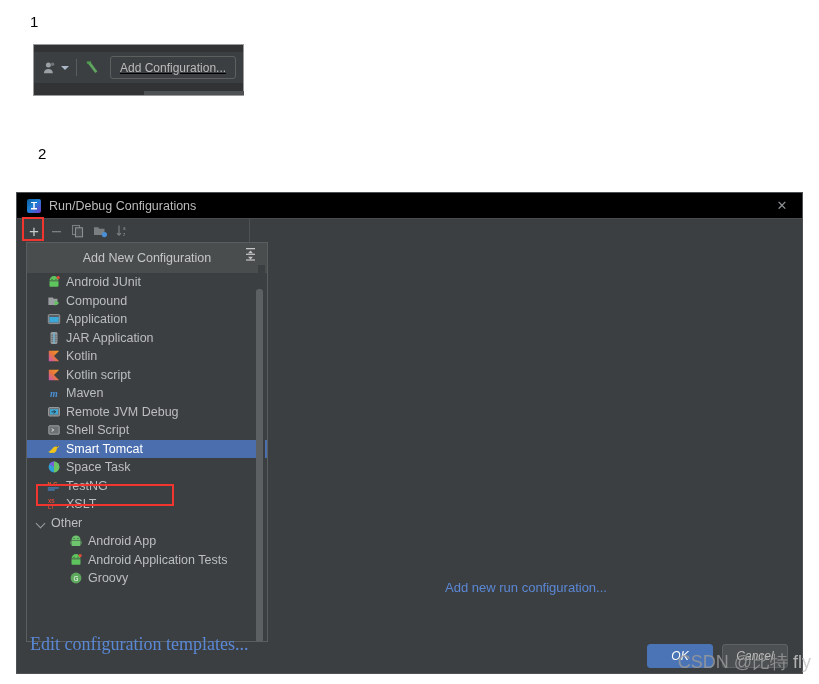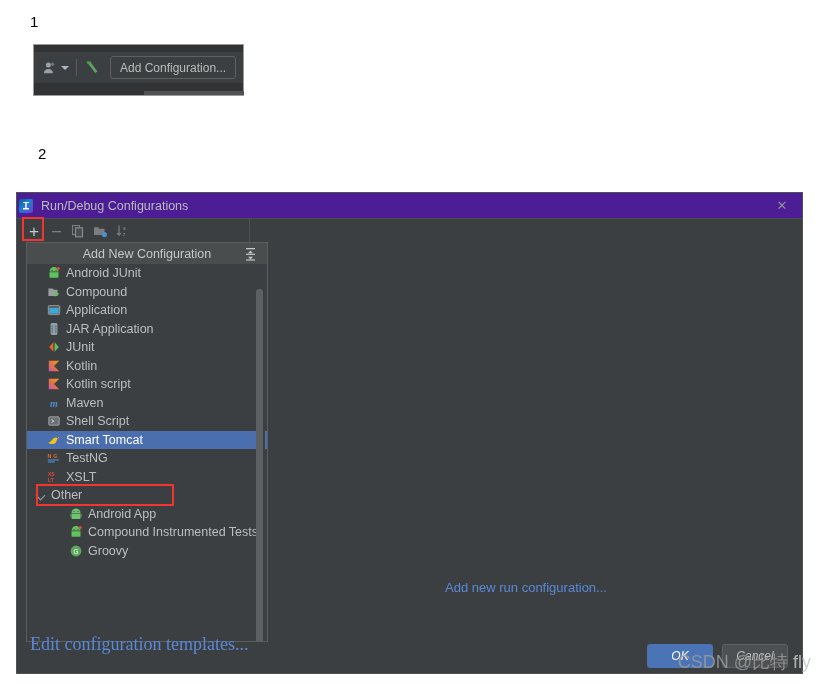--- a/index.html
+++ b/index.html
@@ -48,20 +48,21 @@
   }
   #toolbar-row {
     position: absolute;
     left: 0; top: 7px;
     width: 100%;
     height: 31px;
     display: flex;
     align-items: center;
     padding-left: 9px;
     box-sizing: border-box;
+    text-decoration: underline;
   }
   #toolbar-bottom-edge {
     position: absolute;
     left: 0; bottom: 0;
     width: 100%; height: 12px;
     background: #313335;
   }
   #toolbar-bottom-tab {
     position: absolute;
     left: 110px; bottom: 0;
@@ -107,24 +108,24 @@
     top: 192px;
     width: 787px;
     height: 482px;
     background: #3c3f41;
     border: 1px solid #4f5254;
     box-sizing: border-box;
   }
   #dialog-titlebar {
     position: relative;
     height: 26px;
-    background: #4c1d95;
-    display: flex;
-    align-items: center;
-    padding-left: 2px;
+    background: #000000;
+    display: flex;
+    align-items: center;
+    padding-left: 10px;
     border-bottom: 1px solid #4a4d4f;
     box-sizing: border-box;
   }
   #dialog-title {
     color: #bbbbbb;
     font-size: 12.5px;
     margin-left: 8px;
   }
   #ij-logo {
     width: 14px; height: 14px;
@@ -229,21 +230,21 @@
     width: 242px;
     height: 400px;
     background: #3c3f41;
     border: 1px solid #5b5e5f;
     box-sizing: border-box;
     z-index: 30;
     overflow: hidden;
   }
   #popup-header {
     position: relative;
-    height: 21px;
+    height: 30px;
     background: #4a4d4e;
     display: flex;
     align-items: center;
     justify-content: center;
     color: #c4c6c7;
     font-size: 12.5px;
     box-sizing: border-box;
   }
   #popup-header-icon {
     position: absolute;
@@ -531,29 +532,20 @@
               <rect x="4" y="1.6" width="6" height="10.8" rx=".7" fill="#8e9295" stroke="#b6babc" stroke-width=".7"></rect>
               <path d="M4 4.2h6M4 6.2h6M4 8.2h6M4 10.2h6" stroke="#5d6063" stroke-width=".7"></path>
               <rect x="6.2" y="1.6" width="1.6" height="10.8" fill="#6ec1e4" opacity=".75"></rect>
             </svg>
           </span>
           <span>JAR Application</span>
         </div>
         <div class="pl-row">
           <span class="pl-icon">
             <svg width="14" height="14" viewBox="0 0 14 14">
-              <path d="M6.4 2.2 2.2 7l4.2 4.8z" fill="#e8662a"></path>
-              <path d="M7.6 2.2 11.8 7l-4.2 4.8z" fill="#5ec45e"></path>
-            </svg>
-          </span>
-          <span>JUnit</span>
-        </div>
-        <div class="pl-row">
-          <span class="pl-icon">
-            <svg width="14" height="14" viewBox="0 0 14 14">
               <defs>
                 <linearGradient id="kt" x1="0" y1="1" x2="1" y2="0">
                   <stop offset="0" stop-color="#c757bc"></stop>
                   <stop offset=".5" stop-color="#e8743a"></stop>
                   <stop offset="1" stop-color="#ef9d27"></stop>
                 </linearGradient>
               </defs>
               <path d="M1.8 1.8h10.4L7 7l5.2 5.2H1.8z" fill="url(#kt)"></path>
             </svg>
           </span>
@@ -578,35 +570,55 @@
           <span class="pl-icon">
             <svg width="14" height="14" viewBox="0 0 14 14">
               <text x="7" y="10.6" font-size="10" font-style="italic" font-weight="bold" fill="#4a8fd6" text-anchor="middle" font-family="Liberation Serif, serif">m</text>
             </svg>
           </span>
           <span>Maven</span>
         </div>
         <div class="pl-row">
           <span class="pl-icon">
             <svg width="14" height="14" viewBox="0 0 14 14">
+              <rect x="1.6" y="2.6" width="10.8" height="8.4" rx=".8" fill="#6d7174" stroke="#aeb2b4" stroke-width=".8"></rect>
+              <rect x="3" y="4.2" width="8" height="5.2" fill="#3ba8d8"></rect>
+              <path d="M4.4 6.8h4.2M6.6 5.2 8.6 6.8 6.6 8.4" stroke="#2c3135" stroke-width=".9" fill="none"></path>
+            </svg>
+          </span>
+          <span>Remote JVM Debug</span>
+        </div>
+        <div class="pl-row">
+          <span class="pl-icon">
+            <svg width="14" height="14" viewBox="0 0 14 14">
               <rect x="1.8" y="2.8" width="10.4" height="8.4" rx=".8" fill="#6d7174" stroke="#aeb2b4" stroke-width=".8"></rect>
               <path d="M4.6 5.6 6.8 7 4.6 8.4" stroke="#d6d9db" stroke-width="1" fill="none"></path>
             </svg>
           </span>
           <span>Shell Script</span>
         </div>
         <div class="pl-row selected">
           <span class="pl-icon">
             <svg width="14" height="14" viewBox="0 0 14 14">
               <path d="M1.6 9.6c1.4-.4 2.6-1.4 3.4-2.6.9-1.4 2.2-2.4 3.8-2.6l3.6-.5-2 2.1c-.6.6-.8 1.2-.9 2-.2 1.4-1.2 2.5-2.6 2.8-1.8.4-3.6.2-5.3-.4z" fill="#f0c419"></path>
               <circle cx="10.2" cy="4.6" r=".6" fill="#3c3f41"></circle>
               <path d="M2.2 10.4 1 12M5 10.9 4.2 12.3" stroke="#2f6fb5" stroke-width="1" fill="none"></path>
             </svg>
           </span>
           <span>Smart Tomcat</span>
+        </div>
+        <div class="pl-row">
+          <span class="pl-icon">
+            <svg width="14" height="14" viewBox="0 0 14 14">
+              <circle cx="7" cy="7" r="5.4" fill="#2f9fd4"></circle>
+              <path d="M7 1.6a5.4 5.4 0 0 1 0 10.8z" fill="#6ec45e"></path>
+              <path d="M7 1.6a5.4 5.4 0 0 0-4.6 2.6L7 7z" fill="#7c5cd6"></path>
+            </svg>
+          </span>
+          <span>Space Task</span>
         </div>
         <div class="pl-row">
           <span class="pl-icon">
             <svg width="14" height="14" viewBox="0 0 14 14">
               <text x="0.6" y="7" font-size="5.4" font-weight="bold" fill="#e8662a" font-family="Liberation Sans, sans-serif">N</text>
               <text x="6.2" y="7" font-size="5.4" font-weight="bold" fill="#e8662a" font-family="Liberation Sans, sans-serif">G</text>
               <rect x="0.8" y="8.4" width="11" height="1.1" fill="#4a8fd6"></rect>
               <rect x="0.8" y="10.4" width="7" height="1.1" fill="#4a8fd6"></rect>
             </svg>
           </span>
@@ -640,21 +652,21 @@
         <div class="pl-row indent">
           <span class="pl-icon">
             <svg width="14" height="14" viewBox="0 0 14 14">
               <path d="M2.5 6.2h9v4.6a.9.9 0 0 1-.9.9H3.4a.9.9 0 0 1-.9-.9z" fill="#5ec45e"></path>
               <path d="M2.5 5.6a4.5 4.5 0 0 1 9 0z" fill="#5ec45e"></path>
               <circle cx="5" cy="4.2" r=".55" fill="#2d3b2d"></circle>
               <circle cx="9" cy="4.2" r=".55" fill="#2d3b2d"></circle>
               <circle cx="11.2" cy="2.6" r="1.6" fill="#e24a3a"></circle>
             </svg>
           </span>
-          <span>Compound Instrumented Tests</span>
+          <span>Android Application Tests</span>
         </div>
         <div class="pl-row indent">
           <span class="pl-icon">
             <svg width="14" height="14" viewBox="0 0 14 14">
               <circle cx="7" cy="7" r="5.4" fill="#5ea85e"></circle>
               <text x="7" y="9.6" font-size="6.4" fill="#ffffff" text-anchor="middle" font-family="Liberation Sans, sans-serif">G</text>
             </svg>
           </span>
           <span>Groovy</span>
         </div>

